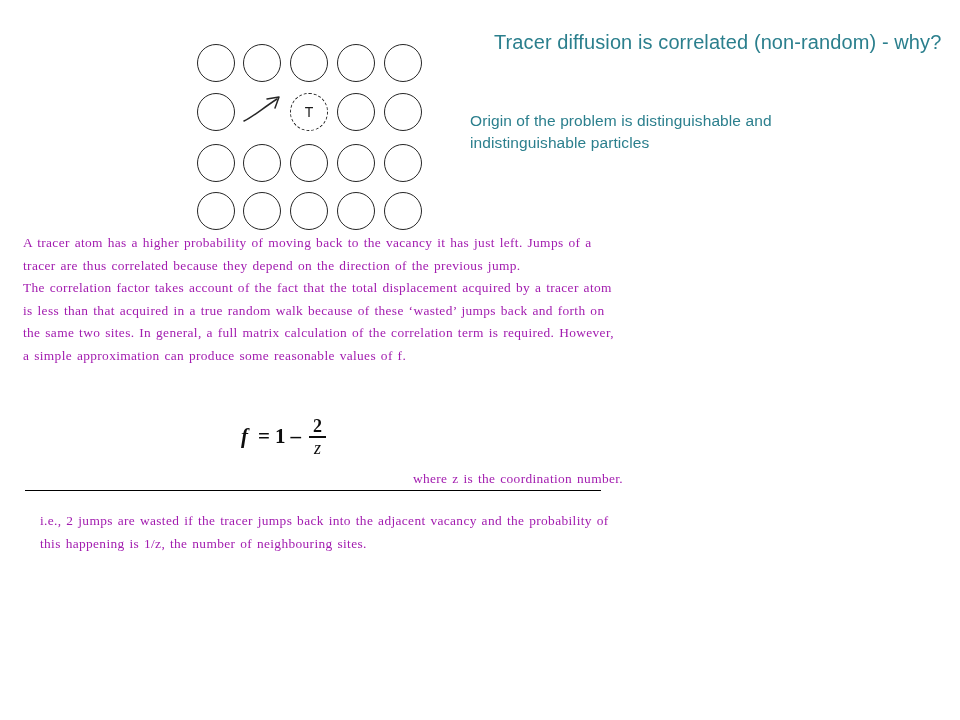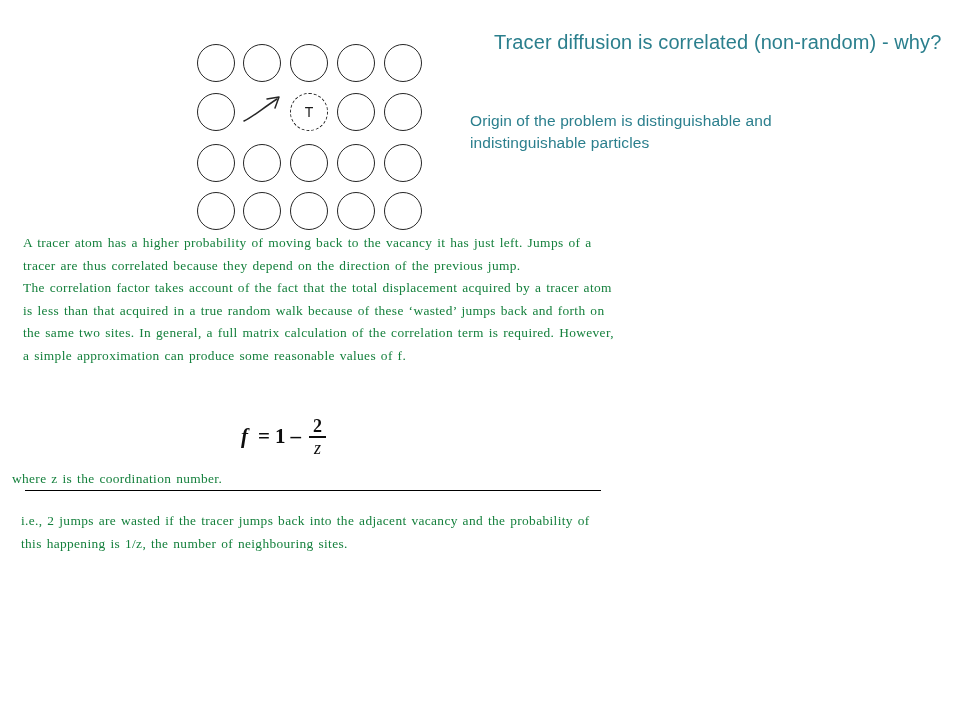--- a/index.html
+++ b/index.html
@@ -112,21 +112,21 @@
     position: absolute;
     left: 23px;
     top: 232px;
     width: 600px;
   }
   .prose-para {
     margin: 0 0 0 0;
     font-family: "Liberation Serif", serif;
     font-size: 13.4px;
     line-height: 22.6px;
-    color: #15803d;
+    color: #a21caf;
     letter-spacing: 0.35px;
     word-spacing: 1.2px;
   }
   #para-2 { }
 
   
   #equation-block {
     position: absolute;
     left: 0;
     top: 417px;
@@ -176,35 +176,36 @@
   }
   .fraction .denom {
     font-size: 18px;
     font-style: italic;
     padding: 1px 3px 0 3px;
   }
 
   
   #coordination-note {
     position: absolute;
-    left: 12px;
+    left: 23px;
     top: 468px;
     width: 600px;
+    text-align: right;
   }
   #divider-rule {
     position: absolute;
     left: 25px;
     top: 490px;
     width: 576px;
     height: 1.4px;
     background: #000000;
   }
   #closing-text {
     position: absolute;
-    left: 21px;
+    left: 40px;
     top: 510px;
     width: 570px;
   }
 </style>
 </head>
 <body>
 
 <div id="slide-diagram">
   <div id="lattice-grid">
 

